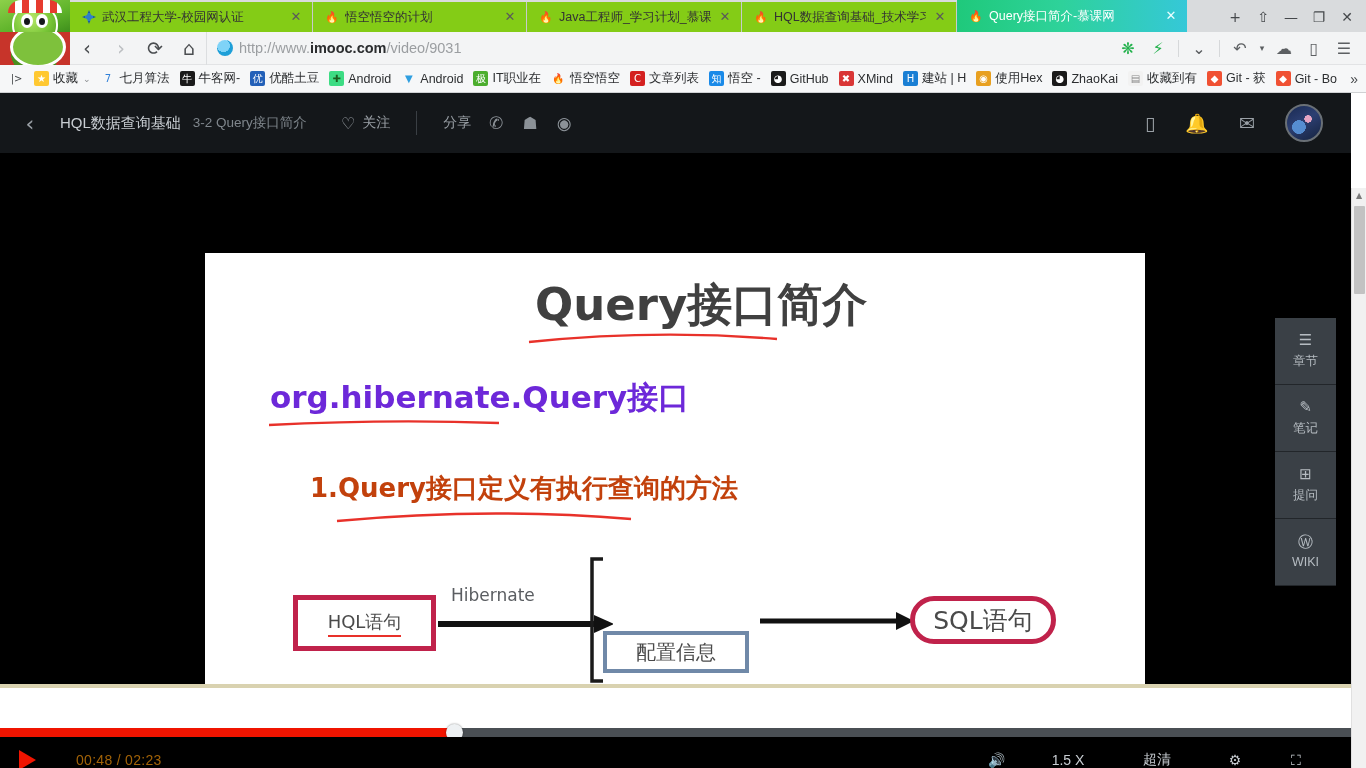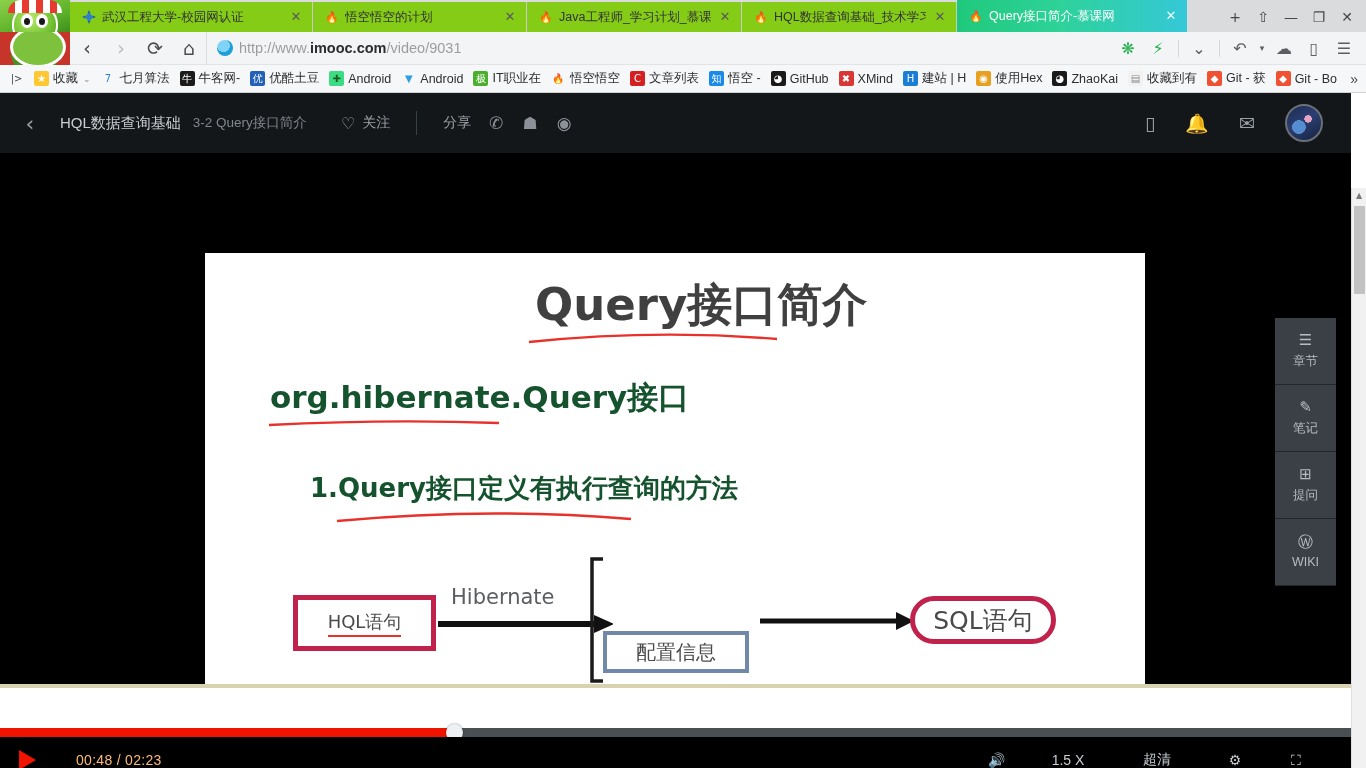--- a/index.html
+++ b/index.html
@@ -173,26 +173,26 @@
     background: #fff; overflow: hidden;
   }
   .slide-title {
     position: absolute; left: 330px; top: 22px;
     font-size: 45px; font-weight: 700; color: #404040; letter-spacing: 0px;
     font-family: "DejaVu Sans", "Liberation Sans", sans-serif;
   }
   .curve-uline { position: absolute; }
   .slide-sub {
     position: absolute; left: 65px; top: 124px;
-    font-size: 31px; font-weight: 700; color: #14532d;
+    font-size: 31px; font-weight: 700; color: #6d28d9;
     font-family: "DejaVu Sans", "Liberation Sans", sans-serif;
   }
   .slide-point {
     position: absolute; left: 105px; top: 218px;
-    font-size: 26px; font-weight: 700; color: #14532d;
+    font-size: 26px; font-weight: 700; color: #c2410c;
     font-family: "DejaVu Sans", "Liberation Sans", sans-serif;
   }
 
   .dbox {
     position: absolute; display: flex; align-items: center; justify-content: center;
     background: #fff; color: #4a4a4a; font-family: "DejaVu Sans","Liberation Sans",sans-serif;
   }
   .dbox-hql {
     left: 88px; top: 342px; width: 143px; height: 56px;
     border: 5px solid #c0224b; font-size: 18px;
@@ -204,21 +204,21 @@
   }
   .dbox-conf {
     left: 398px; top: 378px; width: 146px; height: 42px;
     border: 4px solid #7089a8; font-size: 20px;
   }
   .dbox-sql {
     left: 705px; top: 343px; width: 146px; height: 48px;
     border: 5px solid #c0224b; border-radius: 26px; font-size: 25px;
   }
   .hib-label {
-    position: absolute; left: 246px; top: 332px; font-size: 21px; color: #5a5d61;
+    position: absolute; left: 246px; top: 332px; font-size: 17px; color: #5a5d61;
     font-family: "DejaVu Sans","Liberation Sans",sans-serif;
   }
 
   
   .side-panel {
     position: absolute; right: 15px; top: 225px; width: 61px; z-index: 6;
   }
   .sp-item {
     height: 67px; background: #3a4046; border-bottom: 1px solid #22262a;
     display: flex; flex-direction: column; align-items: center; justify-content: center;
@@ -240,21 +240,21 @@
     position: absolute; left: 0; top: 644px; width: 1351px; height: 46px;
     background: #000; display: flex; align-items: center; color: #c4c9ce;
   }
   .ctl-play {
     width: 54px; display: flex; align-items: center; justify-content: center;
   }
   .tri {
     width: 0; height: 0; border-left: 17px solid #f01400;
     border-top: 10px solid transparent; border-bottom: 10px solid transparent;
   }
-  .ctl-time { font-size: 14px; color: #fdba74; margin-left: 22px; letter-spacing: .3px; }
+  .ctl-time { font-size: 14px; color: #a16207; margin-left: 22px; letter-spacing: .3px; }
   .ctl-right { margin-left: auto; display: flex; align-items: center; padding-right: 26px; }
   .ctl-right > div {
     display: flex; align-items: center; justify-content: center;
     color: #c8cdd2; font-size: 14px;
   }
   .ctl-vol { width: 56px; font-size: 19px; font-family:"DejaVu Sans",sans-serif; }
   .ctl-speed { width: 86px; }
   .ctl-quality { width: 92px; }
   .ctl-gear { width: 64px; font-size: 19px; font-family:"DejaVu Sans",sans-serif; }
   .ctl-full { width: 58px; font-size: 18px; font-family:"DejaVu Sans",sans-serif; }

